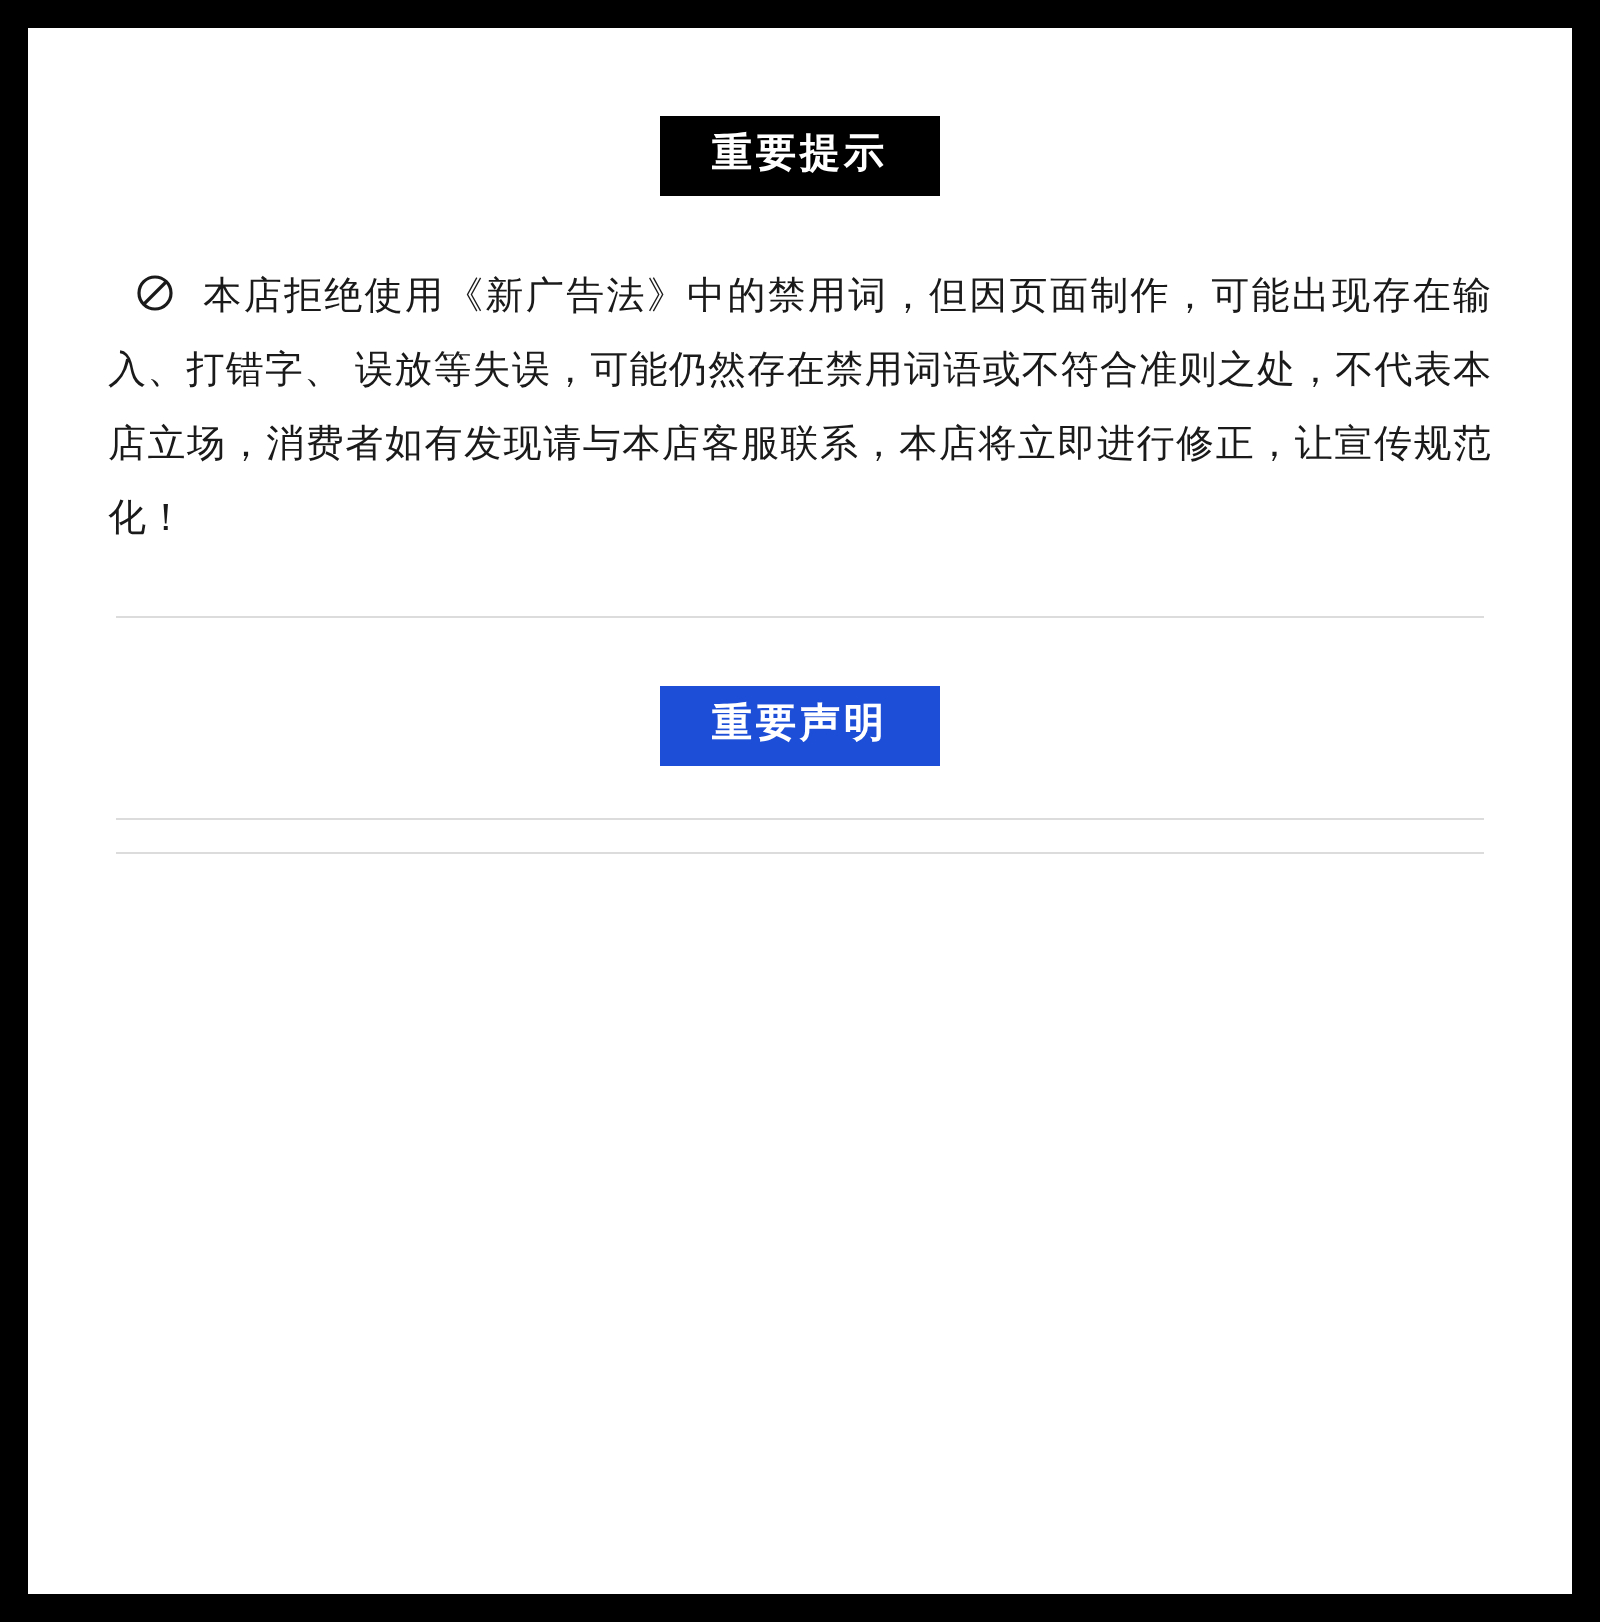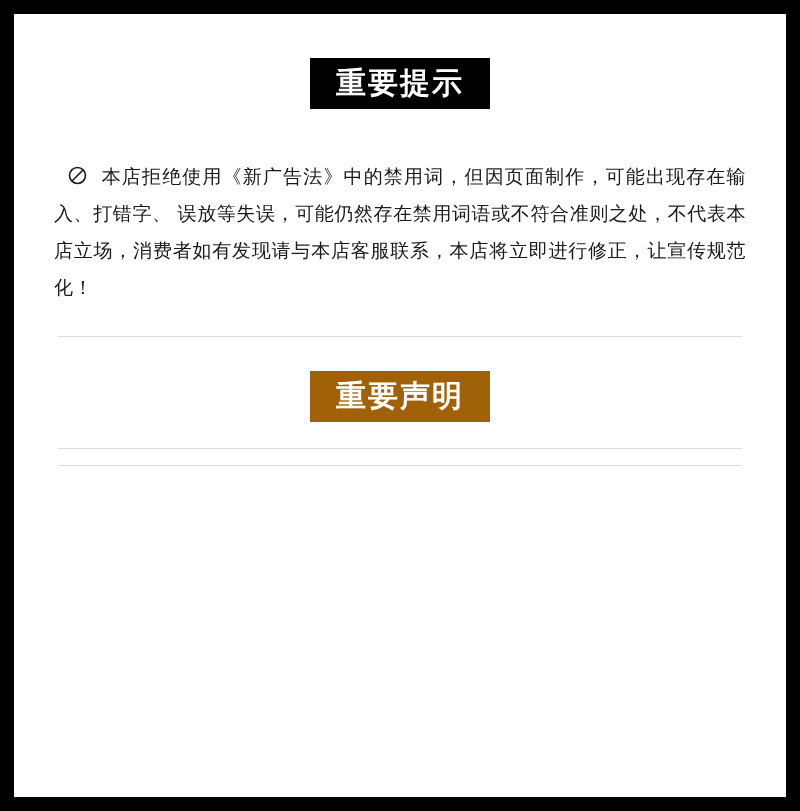--- a/index.html
+++ b/index.html
@@ -27,34 +27,34 @@
     width: 100%;
     height: 100%;
     padding: 44px 40px 20px 40px;
   }
   .badge-wrap {
     text-align: center;
   }
   .badge {
     display: inline-block;
     padding: 8px 26px 10px 26px;
-    font-size: 30px;
+    font-size: 20px;
     font-weight: bold;
     letter-spacing: 2px;
     color: #ffffff;
     line-height: 1.1;
   }
   .badge-black {
     background: #000000;
   }
   .badge-red {
-    background: #a16207;
+    background: #1d4ed8;
   }
   .notice-body {
-    margin-top: 49px;
+    margin-top: 32px;
     font-size: 19px;
     line-height: 1.95;
     letter-spacing: 0.5px;
     color: #1a1a1a;
     text-align: justify;
   }
   .ban-icon {
     display: inline-block;
     width: 19px;
     height: 19px;

